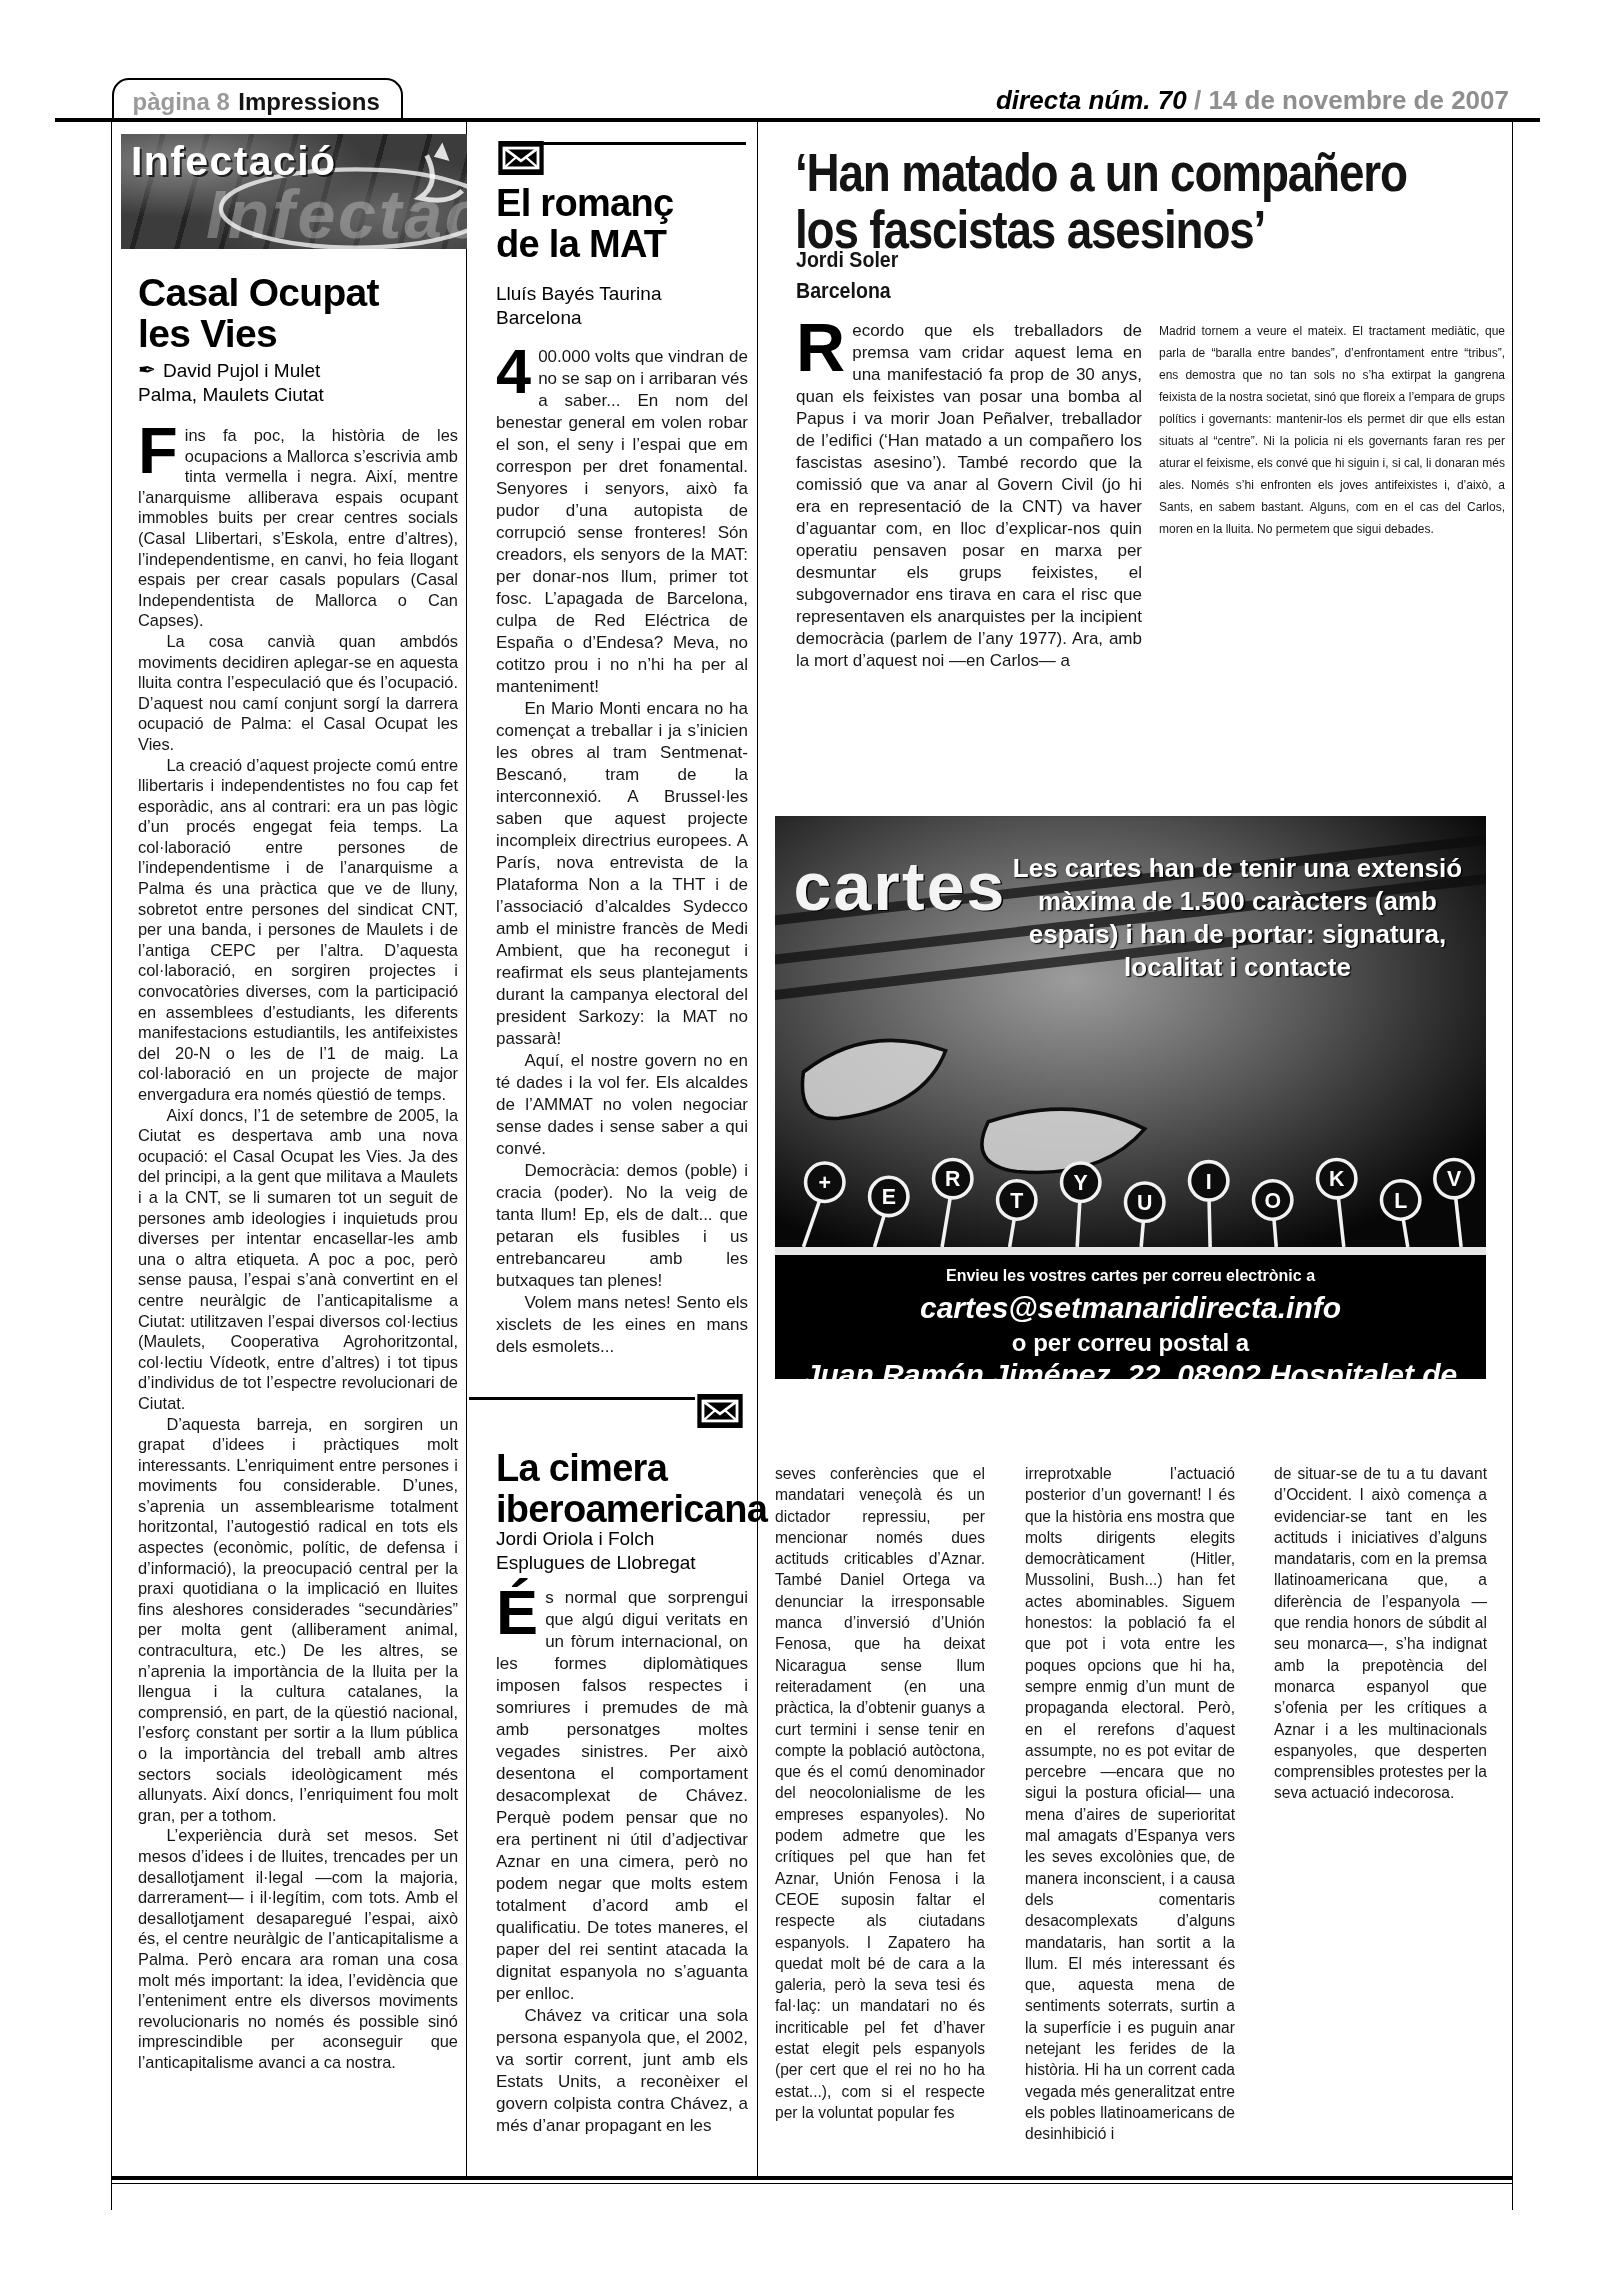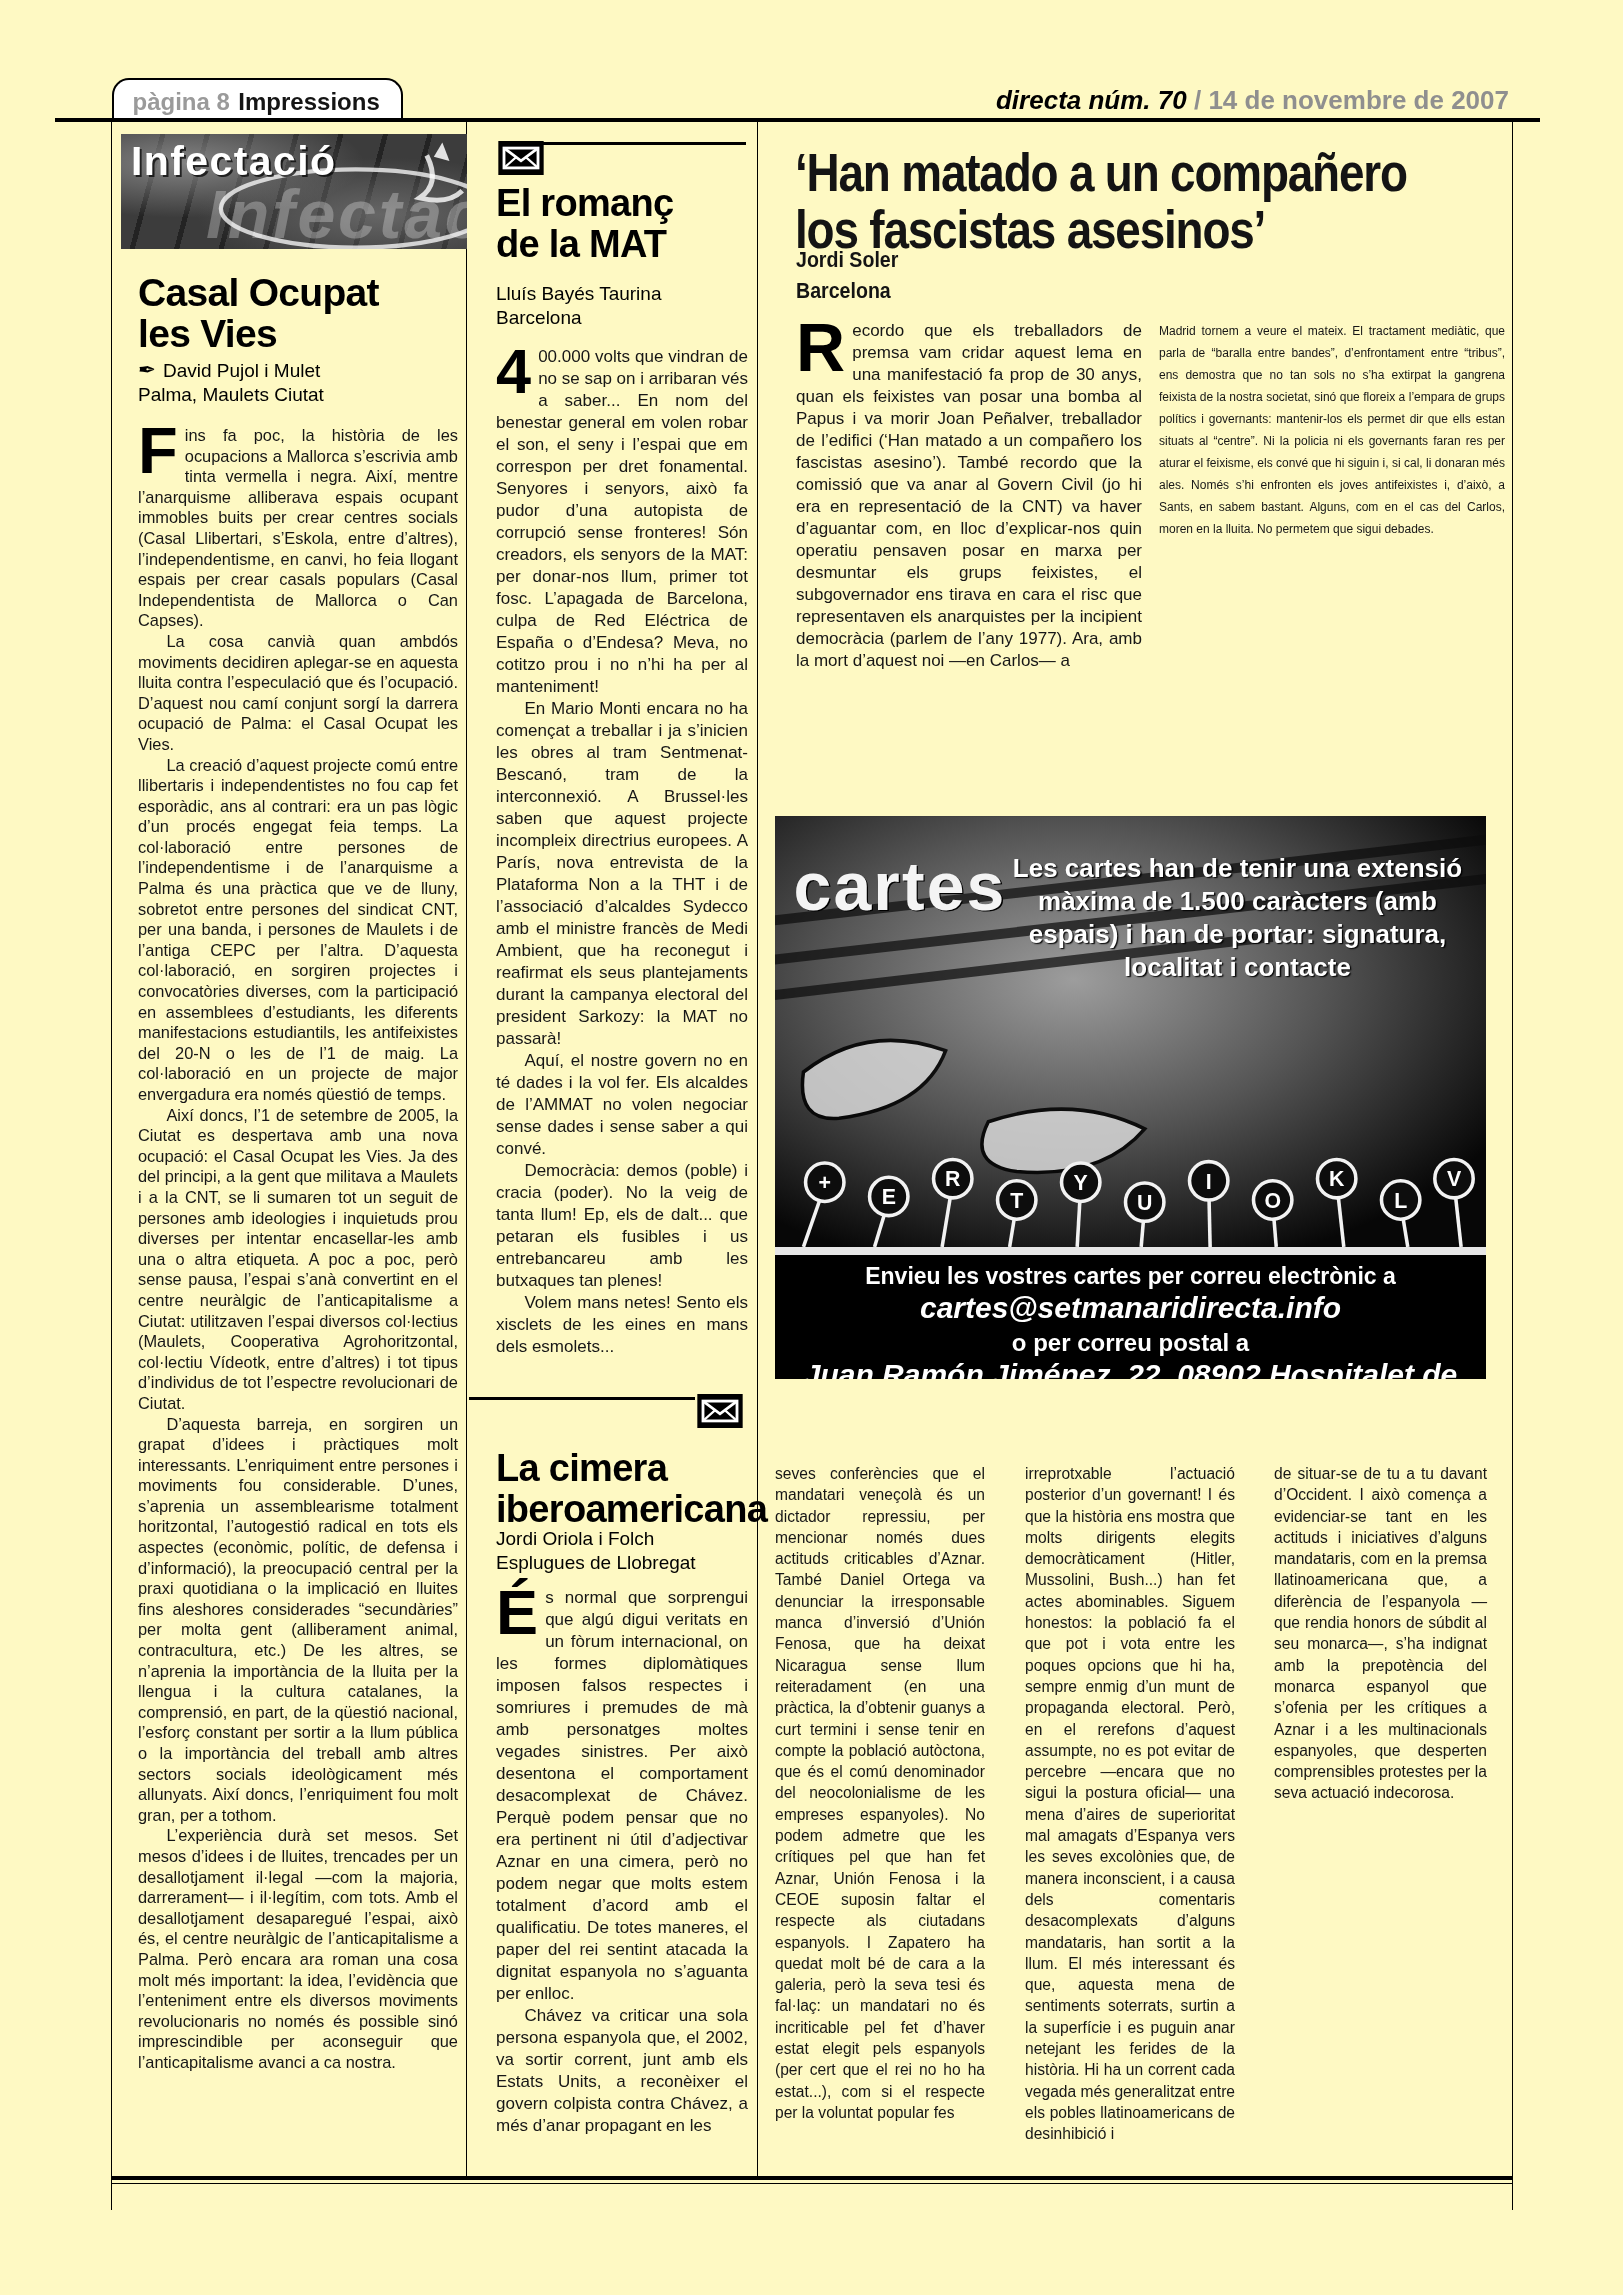--- a/index.html
+++ b/index.html
@@ -1,16 +1,16 @@
 <!DOCTYPE html>
 <html lang="ca" style="font-size:11.4px"><head>
 <meta charset="utf-8">
 <style>
   html,body{margin:0;padding:0;background:#e9e9e9;}
-  .page{position:relative;width:1623px;height:2295px;background:#fef9c3;color:#141414;
+  .page{position:relative;width:1623px;height:2295px;background:#ffffff;color:#141414;
         font-family:"Liberation Sans",sans-serif;overflow:hidden;}
   .abs{position:absolute;}
   .rule{position:absolute;background:#000;}
   
   .tab{position:absolute;left:112px;top:78px;height:38px;line-height:43px;background:#fff;
        border:2.1px solid #000;border-bottom:none;border-radius:17px 17px 0 0;padding:0 21.3px 0 18.5px;
        font-size:24px;font-weight:bold;white-space:nowrap;}
   .tab .pg{color:#9a9a9a;margin-right:8.5px;}
   .masthead{position:absolute;right:114px;top:85px;font-size:26px;font-weight:bold;white-space:nowrap;}
   .masthead .brand{font-style:italic;color:#000;}
@@ -45,21 +45,21 @@
   
   .cartes{position:absolute;left:775px;top:816px;width:711px;height:563px;background:#000;overflow:hidden;}
   .cartes .illus{position:absolute;left:0;top:0;width:711px;height:431px;}
   .cartes .logo{position:absolute;left:18.5px;top:31px;font-size:68px;font-weight:bold;color:#f4f4f4;
        letter-spacing:2.1px;text-shadow:1.4px 1.4px 0 #000;}
   .cartes .notice{position:absolute;left:235px;top:36px;width:455px;text-align:center;color:#fff;
        font-size:26px;line-height:33px;font-weight:bold;text-shadow:1.4px 1.4px 1.4px #000;}
   .cartes .strip{position:absolute;left:0;top:431px;width:711px;height:8.5px;background:#e6e6e6;}
   .cartes .band{position:absolute;left:0;top:439px;width:711px;height:124px;background:#000;color:#fff;
        text-align:center;padding-top:5.7px;box-sizing:border-box;}
-  .band .l1{font-size:23px;line-height:30px;font-weight:bold;}
+  .band .l1{font-size:16px;line-height:30px;font-weight:bold;}
   .band .l2{font-size:30px;line-height:33px;font-weight:bold;font-style:italic;}
   .band .l3{font-size:24px;line-height:30px;font-weight:bold;margin-top:4.3px;}
   .band .l4{font-size:30px;line-height:33px;font-weight:bold;font-style:italic;}
 </style>
 </head>
 <body>
 
 <div class="page">
 
   <div class="tab">

